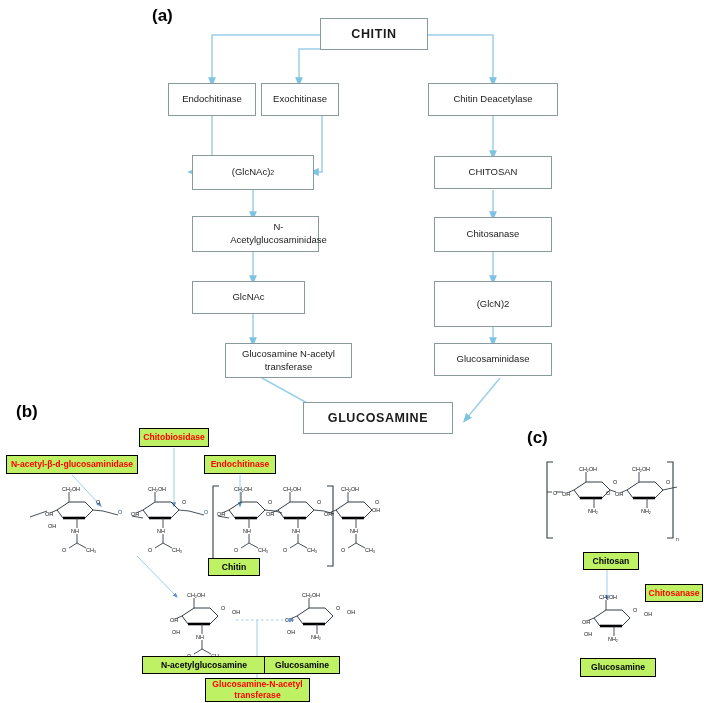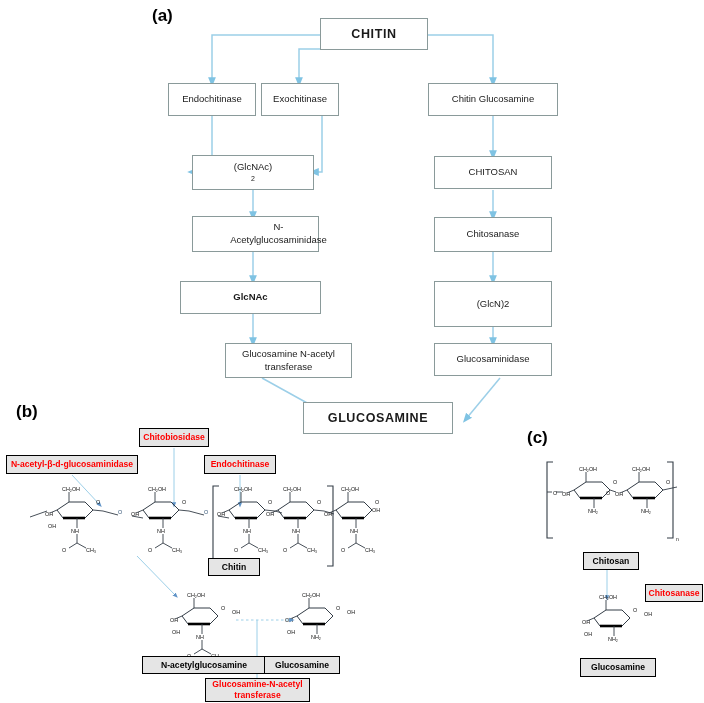--- a/index.html
+++ b/index.html
@@ -9,21 +9,21 @@
   .panel-label{position:absolute;font-weight:bold;font-size:17px;color:#000;}
 
   
   .fbox{position:absolute;box-sizing:border-box;border:1.3px solid #8a9a9a;
         background:#fff;display:flex;align-items:center;justify-content:center;
         text-align:center;font-size:9.5px;color:#1a1a1a;line-height:1.35;padding:2px;}
   .fbox.bold{font-weight:bold;font-size:12.5px;letter-spacing:.6px;}
 
   
   .lbox{position:absolute;box-sizing:border-box;border:1.6px solid #000;
-        background:#e5e5e5;display:flex;align-items:center;justify-content:center;
+        background:#bef264;display:flex;align-items:center;justify-content:center;
         text-align:center;font-size:8.6px;font-weight:bold;color:#000;
         line-height:1.25;padding:1px 3px;}
   .lbox.red{color:#ff0000;}
 
   svg.layer{position:absolute;left:0;top:0;width:704px;height:703px;
             pointer-events:none;overflow:visible;}
   .chem{position:absolute;left:0;top:0;width:704px;height:703px;overflow:visible;}
 </style>
 </head>
 <body>
@@ -67,28 +67,28 @@
     <path d="M262,378 L336,419"></path>
 
     <path d="M500,378 L466,419"></path>
   </g>
 </svg>
 
 <div class="fbox bold" style="left:320px;top:18px;width:108px;height:32px;">CHITIN</div>
 
 <div class="fbox" style="left:168px;top:83px;width:88px;height:33px;">Endochitinase</div>
 <div class="fbox" style="left:261px;top:83px;width:78px;height:33px;">Exochitinase</div>
-<div class="fbox" style="left:428px;top:83px;width:130px;height:33px;">Chitin Glucosamine</div>
-
-<div class="fbox" style="left:192px;top:155px;width:122px;height:35px;flex-direction:column;">
+<div class="fbox" style="left:428px;top:83px;width:130px;height:33px;">Chitin Deacetylase</div>
+
+<div class="fbox" style="left:192px;top:155px;width:122px;height:35px;">
   <span>(GlcNAc)</span>
     <sub style="font-size:7px;">2</sub>
 </div>
 <div class="fbox" style="left:192px;top:216px;width:127px;height:36px;padding-left:48px;">N-Acetylglucosaminidase</div>
-<div class="fbox" style="left:180px;top:281px;width:141px;height:33px;font-weight:bold;">GlcNAc</div>
+<div class="fbox" style="left:192px;top:281px;width:113px;height:33px;">GlcNAc</div>
 <div class="fbox" style="left:192px;top:343px;width:127px;height:35px;margin-left:33px;">Glucosamine N-acetyl transferase</div>
 
 <div class="fbox" style="left:434px;top:156px;width:118px;height:33px;">CHITOSAN</div>
 <div class="fbox" style="left:434px;top:217px;width:118px;height:35px;">Chitosanase</div>
 <div class="fbox" style="left:434px;top:281px;width:118px;height:46px;">(GlcN)2</div>
 <div class="fbox" style="left:434px;top:343px;width:118px;height:33px;">Glucosaminidase</div>
 
 <div class="fbox bold" style="left:303px;top:402px;width:150px;height:32px;">GLUCOSAMINE</div>
 
 <div class="lbox red" style="left:6px;top:455px;width:132px;height:19px;">N-acetyl-β-d-glucosaminidase</div>

